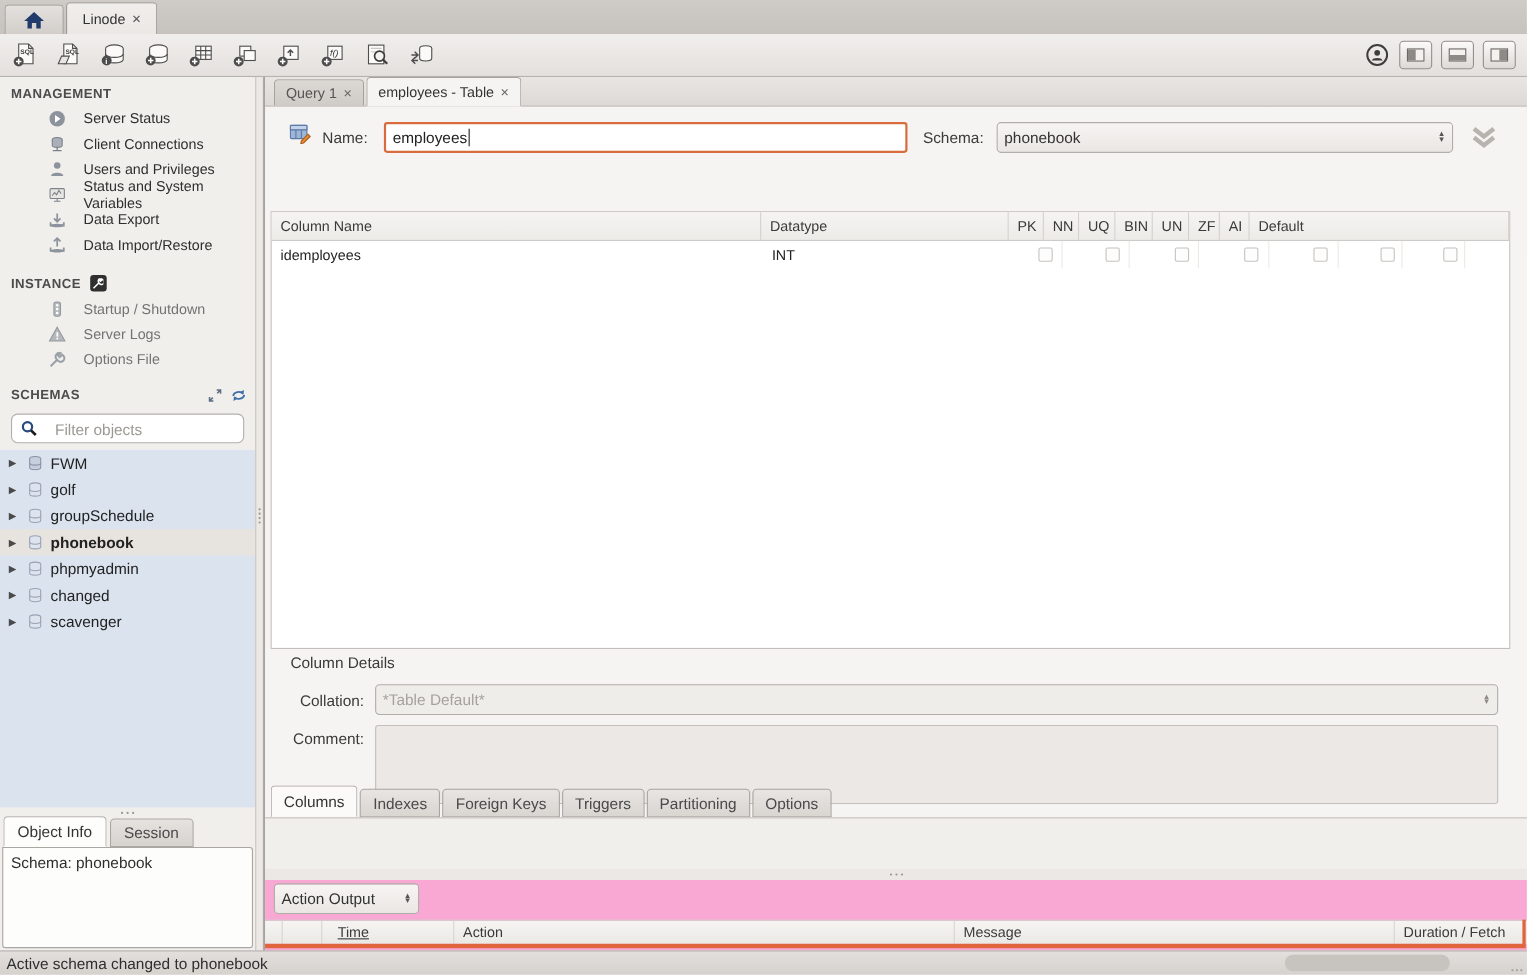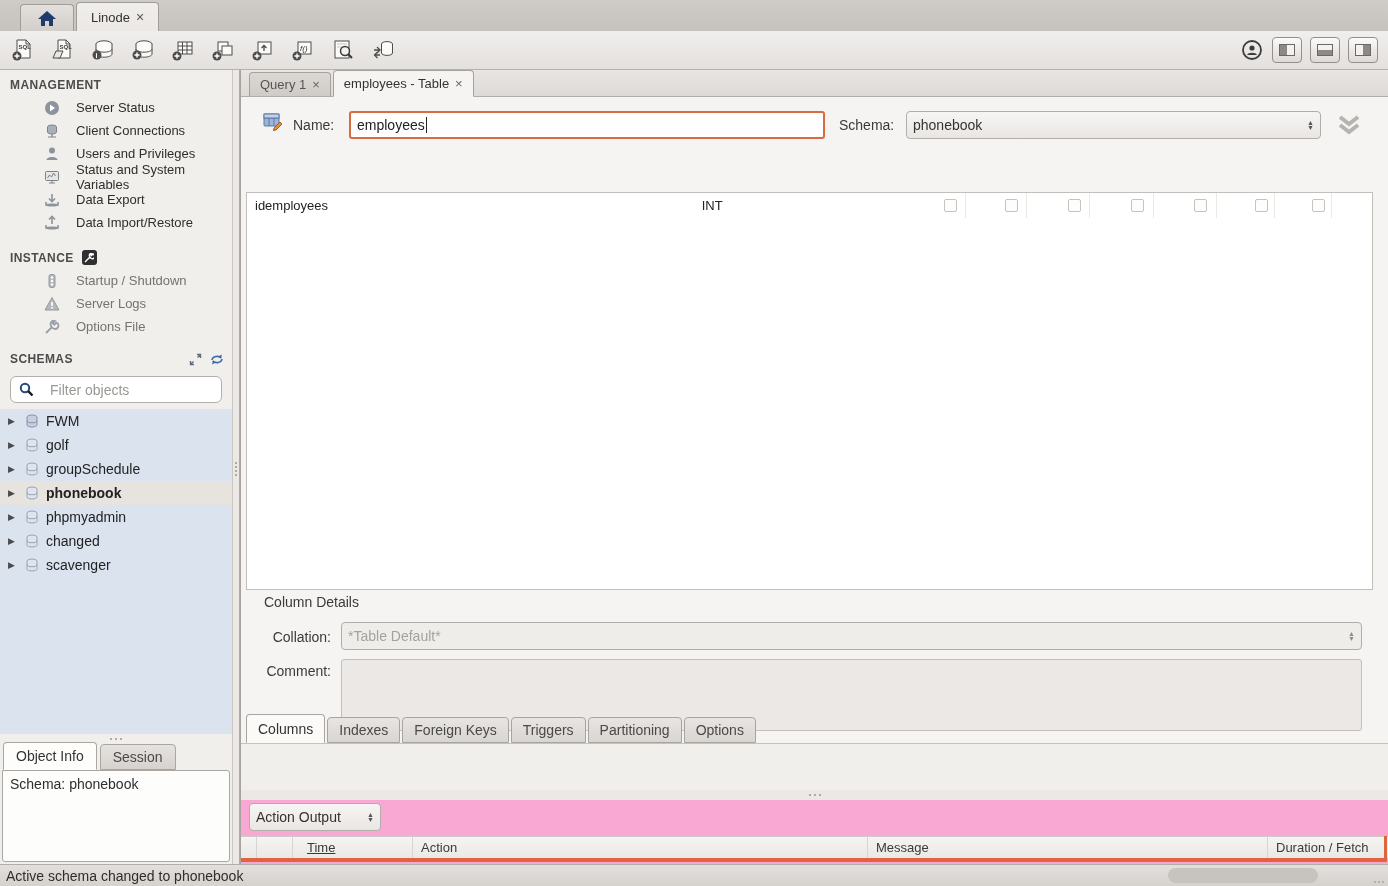--- a/index.html
+++ b/index.html
@@ -1,21 +1,21 @@
 <!DOCTYPE html>
 <html><head>
 <meta charset="utf-8">
 <style>
   * { margin:0; padding:0; box-sizing:border-box; }
   html,body { width:1388px; height:886px; }
   body { font-family:"Liberation Sans","DejaVu Sans",sans-serif; font-size:13px; color:#333; background:#ebe8e5; overflow:hidden; }
   #app { position:relative; width:1388px; height:886px; background:#ebe8e5; display:flex; flex-direction:column; }
 
   
-  .wintabs { height:31px; background:linear-gradient(#cfccc8,#c6c2be); display:flex; align-items:flex-end; padding-left:20px; flex:none; }
+  .wintabs { height:31px; background:linear-gradient(#cfccc8,#c6c2be); display:flex; align-items:flex-end; padding-left:4px; flex:none; }
   .wintab { height:27px; display:flex; align-items:center; gap:6px; padding:0 14px; border:1px solid #a09c98; border-bottom:none; border-radius:4px 4px 0 0; background:linear-gradient(#e3e0dd,#d2ceca); margin-right:2px; }
   .wintab.active { background:linear-gradient(#f0eeeb,#ebe8e5); height:29px; }
   .wintab .close { color:#555; font-size:14px; line-height:1; }
   .home-tab { width:54px; justify-content:center; }
 
   
   .toolbar { height:39px; background:linear-gradient(#f1efed,#e3e0dd); border-bottom:1px solid #b6b2ae; display:flex; align-items:center; padding:0 10px; gap:15px; flex:none; }
   .tbicon { width:25px; height:25px; display:flex; align-items:center; justify-content:center; }
   .tb-right { margin-left:auto; display:flex; align-items:center; gap:8px; }
   .panelbtn { width:30px; height:26px; border:1px solid #948f8b; border-radius:4px; background:linear-gradient(#fbfaf9,#dddad6); display:flex; align-items:center; justify-content:center; }
@@ -521,20 +521,32 @@
           </div>
           <span class="bigchev">
             <svg width="26" height="22" viewBox="0 0 26 22">
                 <path d="M4 3 l9 7 9-7" fill="none" stroke="#b7b3af" stroke-width="4"></path>
                 <path d="M4 11 l9 7 9-7" fill="none" stroke="#b7b3af" stroke-width="4"></path>
               </svg>
           </span>
         </div>
 
         <div class="grid">
+          <div class="gridrow gridhead">
+            <div class="gcell c-name">Column Name</div>
+            <div class="gcell c-type">Datatype</div>
+            <div class="gcell c-pk">PK</div>
+            <div class="gcell c-nn">NN</div>
+            <div class="gcell c-uq">UQ</div>
+            <div class="gcell c-bin">BIN</div>
+            <div class="gcell c-un">UN</div>
+            <div class="gcell c-zf">ZF</div>
+            <div class="gcell c-ai">AI</div>
+            <div class="gcell c-def">Default</div>
+          </div>
           <div class="gridrow datarow">
             <div class="gcell c-name">idemployees</div>
             <div class="gcell c-type">INT</div>
             <div class="gcell c-pk flagcell">
                 <span class="cb"></span>
               </div>
             <div class="gcell c-nn flagcell">
                 <span class="cb"></span>
               </div>
             <div class="gcell c-uq flagcell">

